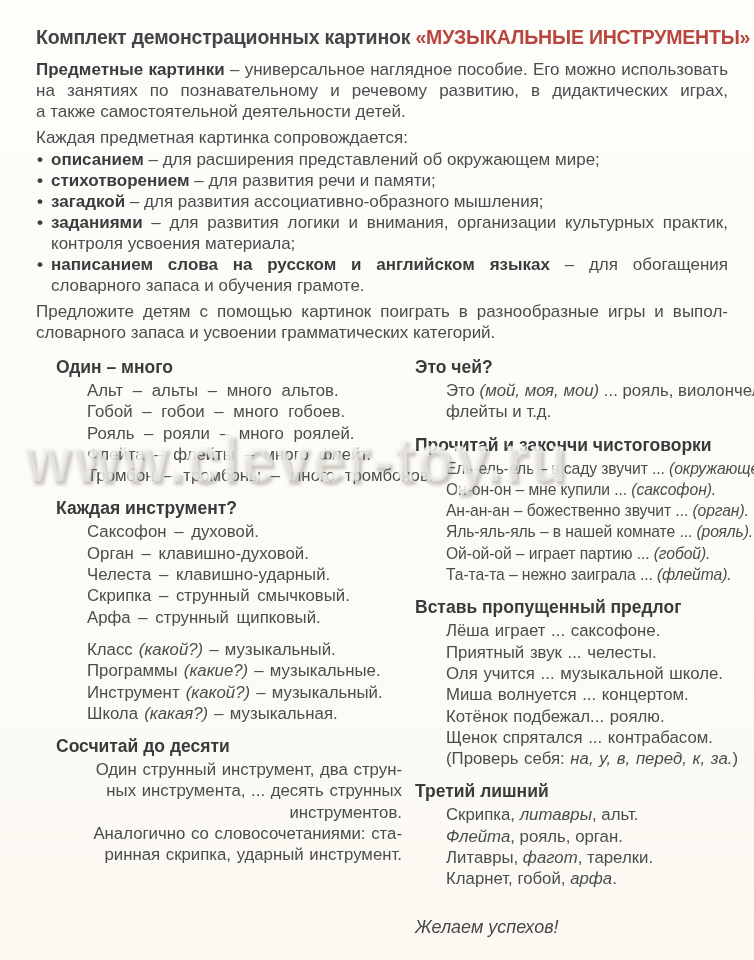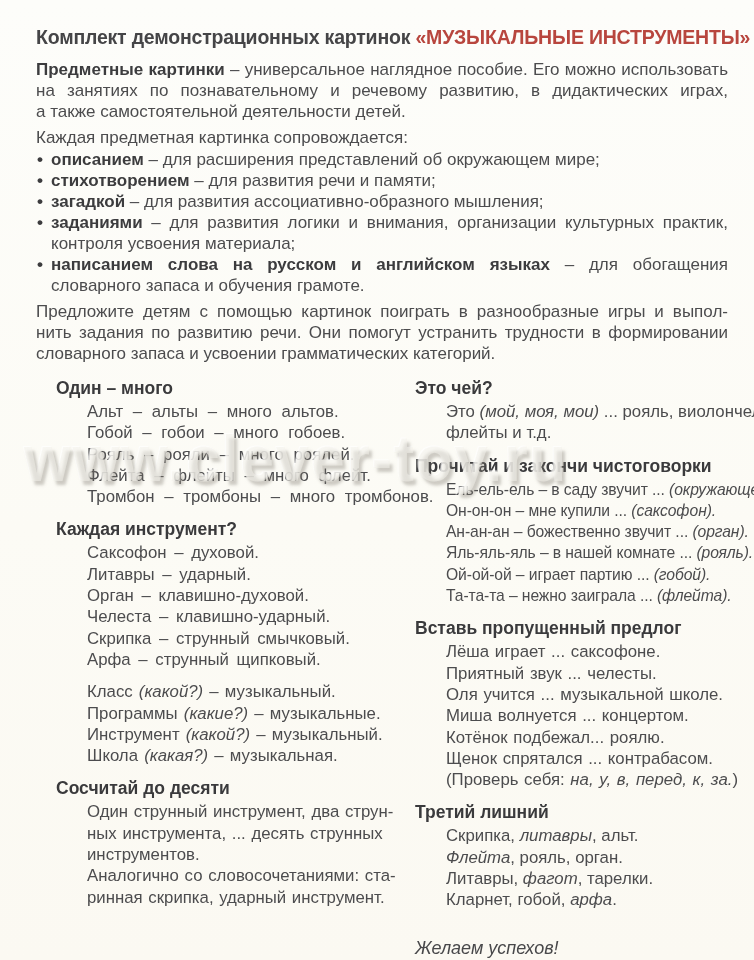--- a/index.html
+++ b/index.html
@@ -28,21 +28,21 @@
   .col-left{width:346px;margin-left:20px;flex:none;}
   .col-right{flex:1;margin-left:13px;}
   .sec{margin:0 0 11px 0;}
   .sec-heading{font-size:17.5px;font-weight:bold;color:#3a3a3c;line-height:22px;margin-bottom:2px;white-space:nowrap;}
   .line{font-size:16.8px;line-height:21.3px;white-space:nowrap;margin-left:31px;}
   .it{font-style:italic;}
   
   [data-name="sections-left"] .sec:nth-child(1) .line{word-spacing:5px;}
   [data-name="sections-left"] .sec:nth-child(2) .line{word-spacing:3px;}
   [data-name="sections-left"] .sec:nth-child(3) .line{word-spacing:1.5px;}
-  [data-name="sections-left"] .sec:nth-child(4) .line{word-spacing:1px;}
+  [data-name="sections-left"] .sec:nth-child(4) .line{word-spacing:1px;text-align:right;}
   [data-name="sections-right"] .sec:nth-child(2) .line{font-size:15.7px;letter-spacing:-0.1px;}
   [data-name="sections-right"] .sec:nth-child(3) .line{word-spacing:1px;}
   .wish{font-size:18px;font-style:italic;color:#48484a;text-align:left;margin:27px 40px 0 0;}
   .watermark{
     position:absolute;left:24px;top:424px;z-index:5;pointer-events:none;
     font-weight:bold;font-size:60px;letter-spacing:2px;white-space:nowrap;
     color:rgba(243,241,234,0.55);
     text-shadow:3px 4px 3px rgba(125,120,110,0.38),-1px -1px 1px rgba(255,255,255,0.7);
     transform:scaleY(1.08);
   }
@@ -67,39 +67,37 @@
   <div class="bullets" data-name="bullet-list">
     <div class="bullet" data-name="list-item"><span class="dot" data-name="bullet-icon">•</span><b data-name="bullet-lead">описанием</b><span data-name="text"> – для расширения представлений об окружающем мире;</span></div>
     <div class="bullet" data-name="list-item"><span class="dot" data-name="bullet-icon">•</span><b data-name="bullet-lead">стихотворением</b><span data-name="text"> – для развития речи и памяти;</span></div>
     <div class="bullet" data-name="list-item"><span class="dot" data-name="bullet-icon">•</span><b data-name="bullet-lead">загадкой</b><span data-name="text"> – для развития ассоциативно-образного мышления;</span></div>
     <div class="bullet" data-name="list-item"><span class="dot" data-name="bullet-icon">•</span><b data-name="bullet-lead">заданиями</b><span data-name="text"> – для развития логики и внимания, организации культурных практик, контроля усвоения материала;</span></div>
     <div class="bullet" data-name="list-item"><span class="dot" data-name="bullet-icon">•</span><b data-name="bullet-lead">написанием слова на русском и английском языках</b><span data-name="text"> – для обогащения словарного запаса и обучения грамоте.</span></div>
   </div>
 
   <div class="suggestion" data-name="suggestion-paragraph">
     <div class="topline jst" data-name="text-line">Предложите детям с помощью картинок поиграть в разнообразные игры и выпол-</div>
-    <div class="topline jst" data-name="text-line">нить задания по развитию речи. Они помогут устранить трудности в формировании</div>
     <div class="topline" data-name="text-line">словарного запаса и усвоении грамматических категорий.</div>
   </div>
 
   <div class="cols" data-name="two-column-area">
     <div class="col-left" data-name="column-left">
       <div data-name="sections-left">
           <section class="sec" data-name="section">
             <div class="sec-heading" data-name="section-heading"><span data-name="text">Один – много</span></div>
             <div class="line" data-name="text-line"><span data-name="text">Альт – альты – много альтов.</span></div>
             <div class="line" data-name="text-line"><span data-name="text">Гобой – гобои – много гобоев.</span></div>
             <div class="line" data-name="text-line"><span data-name="text">Рояль – рояли – много роялей.</span></div>
             <div class="line" data-name="text-line"><span data-name="text">Флейта – флейты – много флейт.</span></div>
             <div class="line" data-name="text-line"><span data-name="text">Тромбон – тромбоны – много тромбонов.</span></div>
           </section>
           <section class="sec" data-name="section">
             <div class="sec-heading" data-name="section-heading"><span data-name="text">Каждая инструмент?</span></div>
             <div class="line" data-name="text-line"><span data-name="text">Саксофон – духовой.</span></div>
-            <div class="line" data-name="text-line"><span data-name="text">Литавры – ударный.</span></div>
             <div class="line" data-name="text-line"><span data-name="text">Орган – клавишно-духовой.</span></div>
             <div class="line" data-name="text-line"><span data-name="text">Челеста – клавишно-ударный.</span></div>
             <div class="line" data-name="text-line"><span data-name="text">Скрипка – струнный смычковый.</span></div>
             <div class="line" data-name="text-line"><span data-name="text">Арфа – струнный щипковый.</span></div>
           </section>
           <section class="sec" data-name="section">
             <div class="line" data-name="text-line"><span data-name="text">Класс </span><span class="it" data-name="italic-text">(какой?)</span><span data-name="text"> – музыкальный.</span></div>
             <div class="line" data-name="text-line"><span data-name="text">Программы </span><span class="it" data-name="italic-text">(какие?)</span><span data-name="text"> – музыкальные.</span></div>
             <div class="line" data-name="text-line"><span data-name="text">Инструмент </span><span class="it" data-name="italic-text">(какой?)</span><span data-name="text"> – музыкальный.</span></div>
             <div class="line" data-name="text-line"><span data-name="text">Школа </span><span class="it" data-name="italic-text">(какая?)</span><span data-name="text"> – музыкальная.</span></div>

